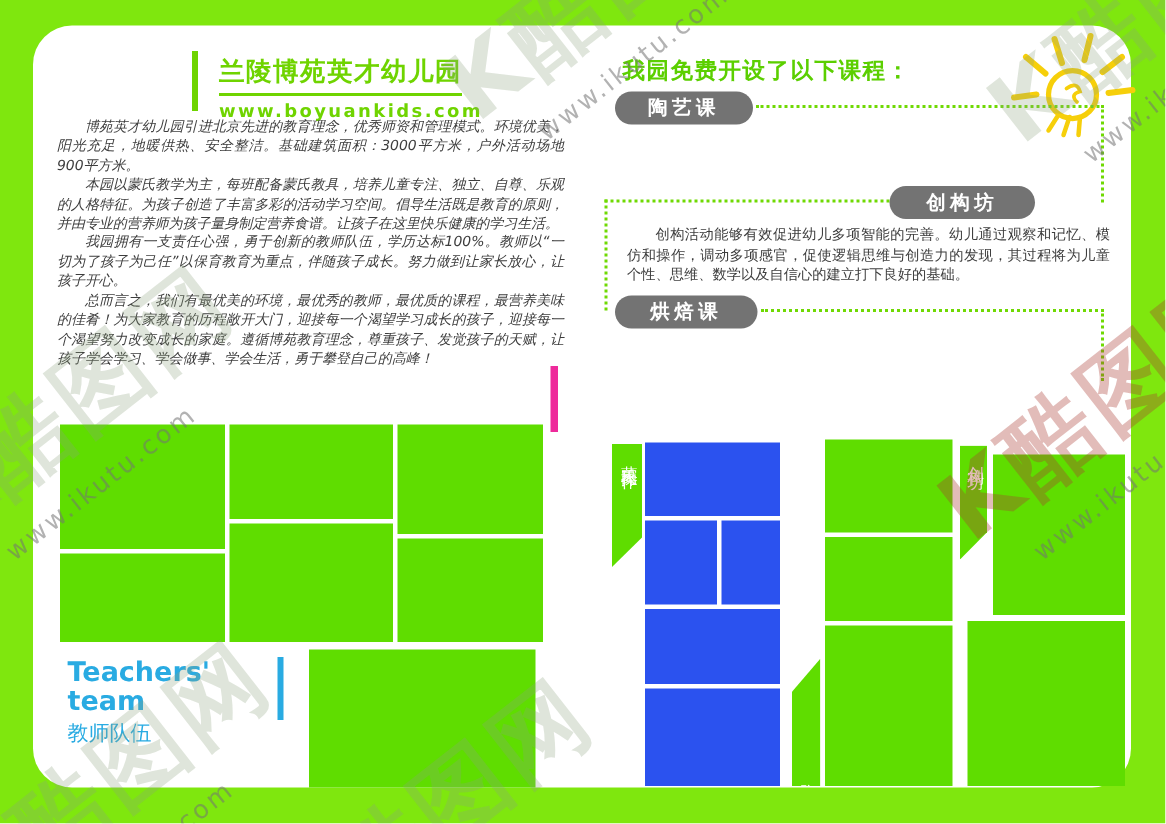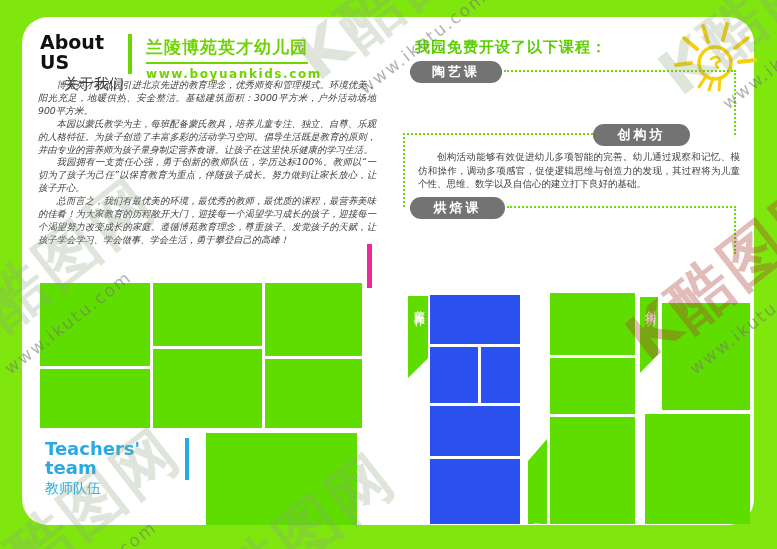--- a/index.html
+++ b/index.html
@@ -43,24 +43,20 @@
   .wm .brand{display:block;font-size:62px;font-weight:bold;letter-spacing:4px;color:rgba(140,160,125,0.28);white-space:nowrap;}
   .wm.red .brand{color:rgba(170,60,50,0.34);}
   .wm .url{display:block;font-size:17px;color:rgba(115,115,115,0.55);letter-spacing:2px;margin-top:2px;margin-left:30px;white-space:nowrap;}
 </style>
 </head>
 <body>
 
 <div class="canvas">
   <div class="page">
 
-    <div class="abs" style="left:18px;top:16px;width:84px;">
-      <div class="about-en">About US</div>
-      <div class="about-cn">关于我们</div>
-    </div>
     <div class="abs vbar" style="left:106px;top:17px;width:4px;height:40px;"></div>
     <div class="abs" style="left:124px;top:19px;width:162px;">
       <div class="school-name">兰陵博苑英才幼儿园</div>
       <div class="school-rule"></div>
       <div class="school-url">www.boyuankids.com</div>
     </div>
 
     <div class="abs body-text" style="left:16px;top:62px;width:338px;">
       <p>博苑英才幼儿园引进北京先进的教育理念，优秀师资和管理模式。环境优美，阳光充足，地暖供热、安全整洁。基础建筑面积：3000平方米，户外活动场地900平方米。</p>
       <p>本园以蒙氏教学为主，每班配备蒙氏教具，培养儿童专注、独立、自尊、乐观的人格特征。为孩子创造了丰富多彩的活动学习空间。倡导生活既是教育的原则，并由专业的营养师为孩子量身制定营养食谱。让孩子在这里快乐健康的学习生活。</p>

